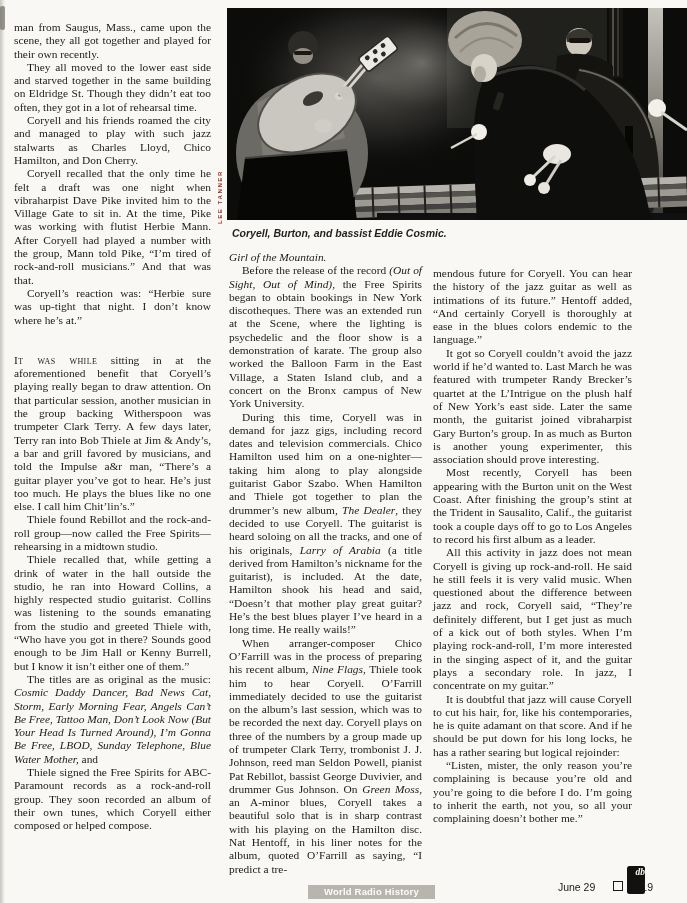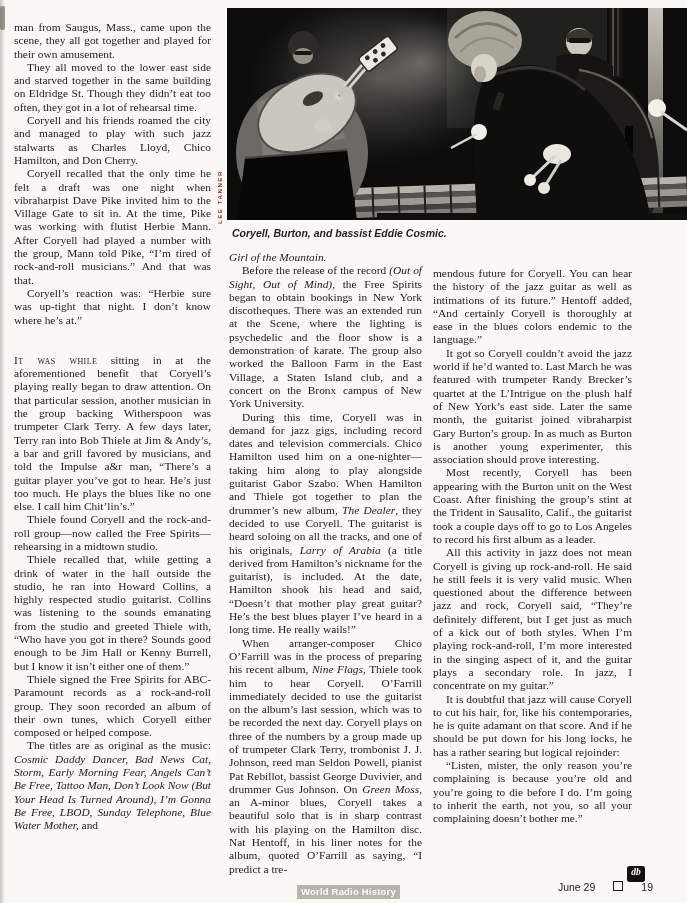--- a/index.html
+++ b/index.html
@@ -33,35 +33,35 @@
   .col-mid{left:229px;top:251px;width:193px;}
   .col-right{left:433px;top:251px;width:199px;margin-top:16px;}
   .col p{margin:0;}
   .col p.indent{text-indent:13px;}
   .col p.gap{margin-top:27px;}
   .italic{font-style:italic;}
   .smallcaps{font-variant:small-caps;letter-spacing:.4px;}
 
   
   .db-logo{
-    position:absolute;left:627px;top:866px;width:18px;height:16px;
-    background:#121110;color:#fbfaf6;border-radius:2.5px;text-align:center;
+    position:absolute;left:627px;top:866px;width:18px;height:28px;
+    background:#121110;color:#fbfaf6;border-radius:2.5px;text-align:right;
     font-family:"Liberation Serif",serif;font-weight:bold;font-style:italic;
     font-size:9.5px;line-height:12px;
   }
   .issue-line{
     position:absolute;right:34px;top:881px;
     font-family:"Liberation Sans",sans-serif;font-size:10.5px;color:#1c1b19;
     display:flex;align-items:flex-start;gap:18px;
   }
   .issue-square{display:inline-block;width:8px;height:8px;border:1.3px solid #1c1b19;}
   .watermark{
-    position:absolute;left:297px;top:885px;background:#b8b5ae;color:#fdfcf9;
+    position:absolute;left:308px;top:885px;background:#b8b5ae;color:#fdfcf9;
     font-family:"Liberation Sans",sans-serif;font-weight:bold;font-size:9.5px;
-    padding:1px 4px 2px;letter-spacing:.2px;
+    padding:1px 16px 2px;letter-spacing:.2px;
   }
 </style>
 </head>
 <body>
 
 <div class="page">
 
   <div class="scan-edge"></div>
   <div class="corner-mark"></div>
 
@@ -172,30 +172,30 @@
 
       <circle cx="430" cy="100" r="9" fill="#f2f0e9"></circle>
       <line x1="434" y1="104" x2="460" y2="122" stroke="#d9d6cd" stroke-width="3"></line>
     </svg>
   </div>
 
   <div class="credit">LEE TANNER</div>
   <div class="caption">Coryell, Burton, and bassist Eddie Cosmic.</div>
 
   <div class="col col-left">
-      <p class=""><span>man from Saugus, Mass., came upon the scene, they all got together and played for their own amusement.</span></p>
+      <p class=""><span>man from Saugus, Mass., came upon the scene, they all got together and played for their own recently.</span></p>
       <p class="indent"><span>They all moved to the lower east side and starved together in the same building on Eldridge St. Though they didn’t eat too often, they got in a lot of rehearsal time.</span></p>
       <p class="indent"><span>Coryell and his friends roamed the city and managed to play with such jazz stalwarts as Charles Lloyd, Chico Hamilton, and Don Cherry.</span></p>
       <p class="indent"><span>Coryell recalled that the only time he felt a draft was one night when vibraharpist Dave Pike invited him to the Village Gate to sit in. At the time, Pike was working with flutist Herbie Mann. After Coryell had played a number with the group, Mann told Pike, “I’m tired of rock-and-roll musicians.” And that was that.</span></p>
       <p class="indent"><span>Coryell’s reaction was: “Herbie sure was up-tight that night. I don’t know where he’s at.”</span></p>
       <p class=" gap"><span class="smallcaps">It was while</span><span> sitting in at the aforementioned benefit that Coryell’s playing really began to draw attention. On that particular session, another musician in the group backing Witherspoon was trumpeter Clark Terry. A few days later, Terry ran into Bob Thiele at Jim &amp; Andy’s, a bar and grill favored by musicians, and told the Impulse a&amp;r man, “There’s a guitar player you’ve got to hear. He’s just too much. He plays the blues like no one else. I call him Chit’lin’s.”</span></p>
-      <p class="indent"><span>Thiele found Coryell and the rock-and-roll group—now called the Free Spirits—rehearsing in a midtown studio.</span></p>
+      <p class="indent"><span>Thiele found Rebillot and the rock-and-roll group—now called the Free Spirits—rehearsing in a midtown studio.</span></p>
       <p class="indent"><span>Thiele recalled that, while getting a drink of water in the hall outside the studio, he ran into Howard Collins, a highly respected studio guitarist. Collins was listening to the sounds emanating from the studio and greeted Thiele with, “Who have you got in there? Sounds good enough to be Jim Hall or Kenny Burrell, but I know it isn’t either one of them.”</span></p>
+      <p class="indent"><span>The titles are as original as the music: </span><span class="italic">Cosmic Daddy Dancer, Bad News Cat, Storm, Early Morning Fear, Angels Can’t Be Free, Tattoo Man, Don’t Look Now (But Your Head Is Turned Around), I’m Gonna Be Free, LBOD, Sunday Telephone, Blue Water Mother,</span><span> and</span></p>
       <p class="indent"><span>Thiele signed the Free Spirits for ABC-Paramount records as a rock-and-roll group. They soon recorded an album of their own tunes, which Coryell either composed or helped compose.</span></p>
-      <p class="indent"><span>The titles are as original as the music: </span><span class="italic">Cosmic Daddy Dancer, Bad News Cat, Storm, Early Morning Fear, Angels Can’t Be Free, Tattoo Man, Don’t Look Now (But Your Head Is Turned Around), I’m Gonna Be Free, LBOD, Sunday Telephone, Blue Water Mother,</span><span> and</span></p>
     </div>
   <div class="col col-mid">
       <p class=""><span class="italic">Girl of the Mountain.</span></p>
       <p class="indent"><span>Before the release of the record </span><span class="italic">(Out of Sight, Out of Mind)</span><span>, the Free Spirits began to obtain bookings in New York discotheques. There was an extended run at the Scene, where the lighting is psychedelic and the floor show is a demonstration of karate. The group also worked the Balloon Farm in the East Village, a Staten Island club, and a concert on the Bronx campus of New York University.</span></p>
       <p class="indent"><span>During this time, Coryell was in demand for jazz gigs, including record dates and television commercials. Chico Hamilton used him on a one-nighter—taking him along to play alongside guitarist Gabor Szabo. When Hamilton and Thiele got together to plan the drummer’s new album, </span><span class="italic">The Dealer</span><span>, they decided to use Coryell. The guitarist is heard soloing on all the tracks, and one of his originals, </span><span class="italic">Larry of Arabia</span><span> (a title derived from Hamilton’s nickname for the guitarist), is included. At the date, Hamilton shook his head and said, “Doesn’t that mother play great guitar? He’s the best blues player I’ve heard in a long time. He really wails!”</span></p>
       <p class="indent"><span>When arranger-composer Chico O’Farrill was in the process of preparing his recent album, </span><span class="italic">Nine Flags</span><span>, Thiele took him to hear Coryell. O’Farrill immediately decided to use the guitarist on the album’s last session, which was to be recorded the next day. Coryell plays on three of the numbers by a group made up of trumpeter Clark Terry, trombonist J. J. Johnson, reed man Seldon Powell, pianist Pat Rebillot, bassist George Duvivier, and drummer Gus Johnson. On </span><span class="italic">Green Moss</span><span>, an A-minor blues, Coryell takes a beautiful solo that is in sharp contrast with his playing on the Hamilton disc. Nat Hentoff, in his liner notes for the album, quoted O’Farrill as saying, “I predict a tre-</span></p>
     </div>
   <div class="col col-right">
       <p class=""><span>mendous future for Coryell. You can hear the history of the jazz guitar as well as intimations of its future.” Hentoff added, “And certainly Coryell is thoroughly at ease in the blues colors endemic to the language.”</span></p>
       <p class="indent"><span>It got so Coryell couldn’t avoid the jazz world if he’d wanted to. Last March he was featured with trumpeter Randy Brecker’s quartet at the L’Intrigue on the plush half of New York’s east side. Later the same month, the guitarist joined vibraharpist Gary Burton’s group. In as much as Burton is another young experimenter, this association should prove interesting.</span></p>

